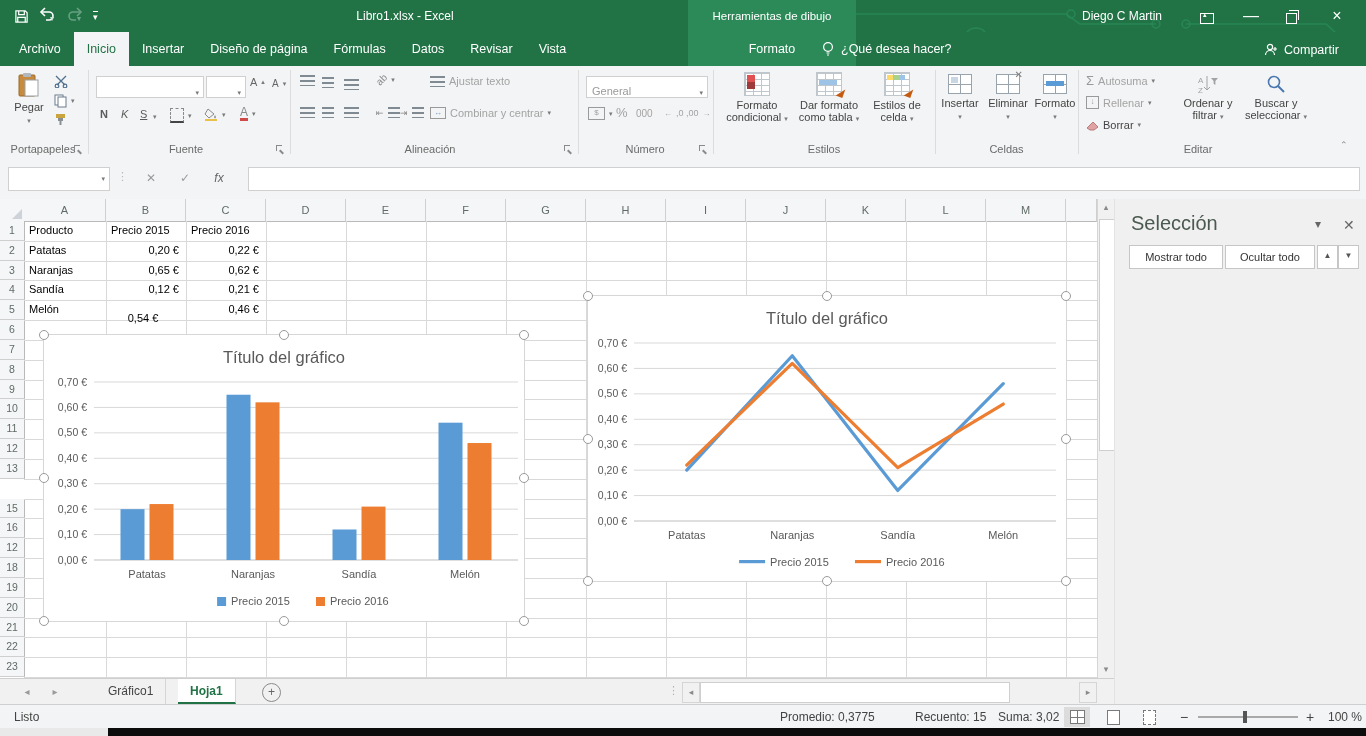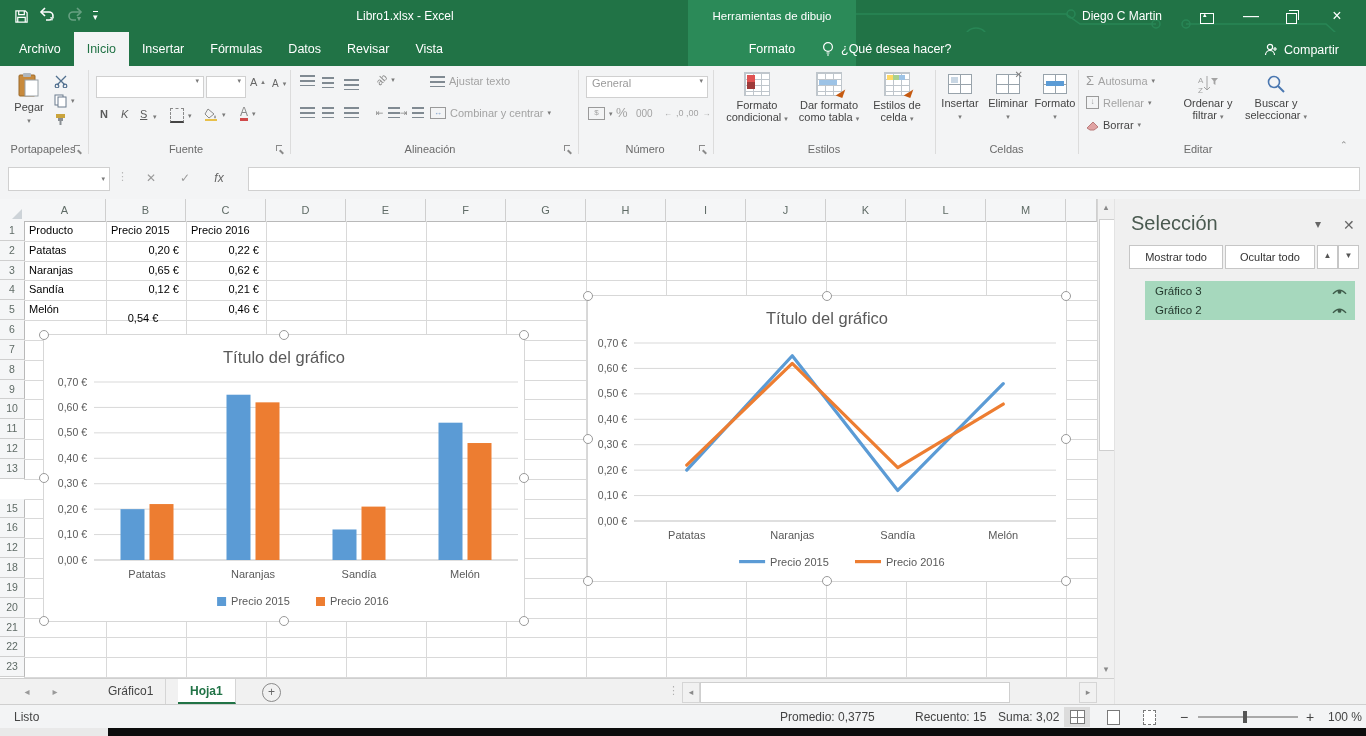--- a/index.html
+++ b/index.html
@@ -36,21 +36,21 @@
   #ribbon{left:0;top:66px;width:1366px;height:94px;background:#f3f4f5;border-bottom:1px solid #d5d5d5;z-index:4;font-size:11px;}
   .gsep{position:absolute;top:4px;width:1px;height:84px;background:#dcdcdc;}
   .glabel{position:absolute;top:77px;height:14px;font-size:11px;color:#6a6a6a;text-align:center;}
   .launch{position:absolute;top:79px;width:9px;height:9px;}
   .launch:before{content:"";position:absolute;left:0;top:0;width:5px;height:5px;border-left:1px solid #8a8a8a;border-top:1px solid #8a8a8a;}
   .launch:after{content:"";position:absolute;right:1px;bottom:1px;width:5px;height:2px;background:#8a8a8a;transform:rotate(45deg);}
   .rlabel{color:#444;font-size:11px;}
   .gray{color:#a3a3a3;}
   .dim{opacity:.45;}
   .arrow{font-size:7px;color:#7a7a7a;}
-  .combo{position:absolute;background:#fff;border:1px solid #d0d0d0;font-size:11px;color:#9a9a9a;display:flex;align-items:flex-start;}
+  .combo{position:absolute;background:#fff;border:1px solid #d0d0d0;font-size:11px;color:#9a9a9a;display:flex;align-items:flex-end;}
   .combo .val{flex:1;padding-left:5px;}
   .combo .arrow{padding-right:4px;}
   .rbtn-big{position:absolute;text-align:center;line-height:12px;color:#444;}
   .rbtn-big .bicon{display:block;margin:0 auto 3px;}
   .rbtn-row{position:absolute;display:flex;align-items:center;gap:4px;white-space:nowrap;}
   .mini-grid{display:inline-block;width:24px;height:22px;background:
      repeating-linear-gradient(to bottom,#bfc6cc 0 1px,transparent 1px 6px),
      repeating-linear-gradient(to right,#bfc6cc 0 1px,transparent 1px 8px),#fff;
      border:1px solid #bfc6cc;position:relative;}
   .mg-cf:after{content:"";position:absolute;left:2px;top:2px;width:8px;height:14px;background:linear-gradient(#e05252 0 50%,#9e3a3a 50% 100%);}
@@ -158,20 +158,21 @@
 <div class="abs wbtn" id="btn-ribbonopts" style="left:1192px;"><i></i></div>
 <div class="abs wbtn" style="left:1236px;"><span>—</span></div>
 <div class="abs wbtn" id="btn-restore" style="left:1276px;"><i></i></div>
 <div class="abs wbtn" style="left:1322px;font-size:16px;"><span>×</span></div>
 
 <div class="abs" id="tabrow"></div>
 <div class="abs" id="tabs">
   <div class="tab">Archivo</div>
   <div class="tab active">Inicio</div>
   <div class="tab">Insertar</div>
+  <div class="tab">Diseño de página</div>
   <div class="tab">Fórmulas</div>
   <div class="tab">Datos</div>
   <div class="tab">Revisar</div>
   <div class="tab">Vista</div>
 </div>
 <div class="abs" id="tab-formato">Formato</div>
 <div class="abs" id="tellme">
   <svg width="12" height="16" viewBox="0 0 12 16">
       <circle cx="6" cy="6" r="4.4" fill="none" stroke="#fff" stroke-width="1.2"></circle>
       <path d="M4.5 12 h3 M5 14 h2" stroke="#fff" stroke-width="1.2"></path>
@@ -569,36 +570,20 @@
 </div>
 
 <div class="abs" id="pane">
   <div id="pane-title">Selección</div>
   <div class="pane-top-ico" style="left:200px;">▾</div>
   <div class="pane-top-ico" style="left:228px;font-size:14px;">✕</div>
   <div class="pbtn" style="left:14px;width:92px;">Mostrar todo</div>
   <div class="pbtn" style="left:110px;width:88px;">Ocultar todo</div>
   <div class="updown" style="left:202px;">▲</div>
   <div class="updown" style="left:223px;">▼</div>
-  <div id="sel-items">
-      <div class="sel-item" style="background: rgb(166, 216, 189);">
-        <span>Gráfico 3</span>
-        <svg width="15" height="10" viewBox="0 0 16 10">
-          <path d="M1 8 Q8 0 15 8" fill="none" stroke="#3e5a49" stroke-width="1.4"></path>
-          <circle cx="8" cy="6" r="2" fill="#3e5a49"></circle>
-        </svg>
-      </div>
-      <div class="sel-item" style="background: rgb(166, 216, 189);">
-        <span>Gráfico 2</span>
-        <svg width="15" height="10" viewBox="0 0 16 10">
-          <path d="M1 8 Q8 0 15 8" fill="none" stroke="#3e5a49" stroke-width="1.4"></path>
-          <circle cx="8" cy="6" r="2" fill="#3e5a49"></circle>
-        </svg>
-      </div>
-    </div>
 </div>
 
 <div class="abs" id="tabbar">
   <div class="snav" style="left:14px;">◂</div>
   <div class="snav" style="left:42px;">▸</div>
   <div class="stab" style="left:96px;">Gráfico1</div>
   <div class="stab active" style="left:178px;">Hoja1</div>
   <div id="newsheet">+</div>
   <div class="abs" style="left:668px;top:5px;color:#b0b0b0;font-size:11px;">⋮</div>
   <div id="hscroll">

